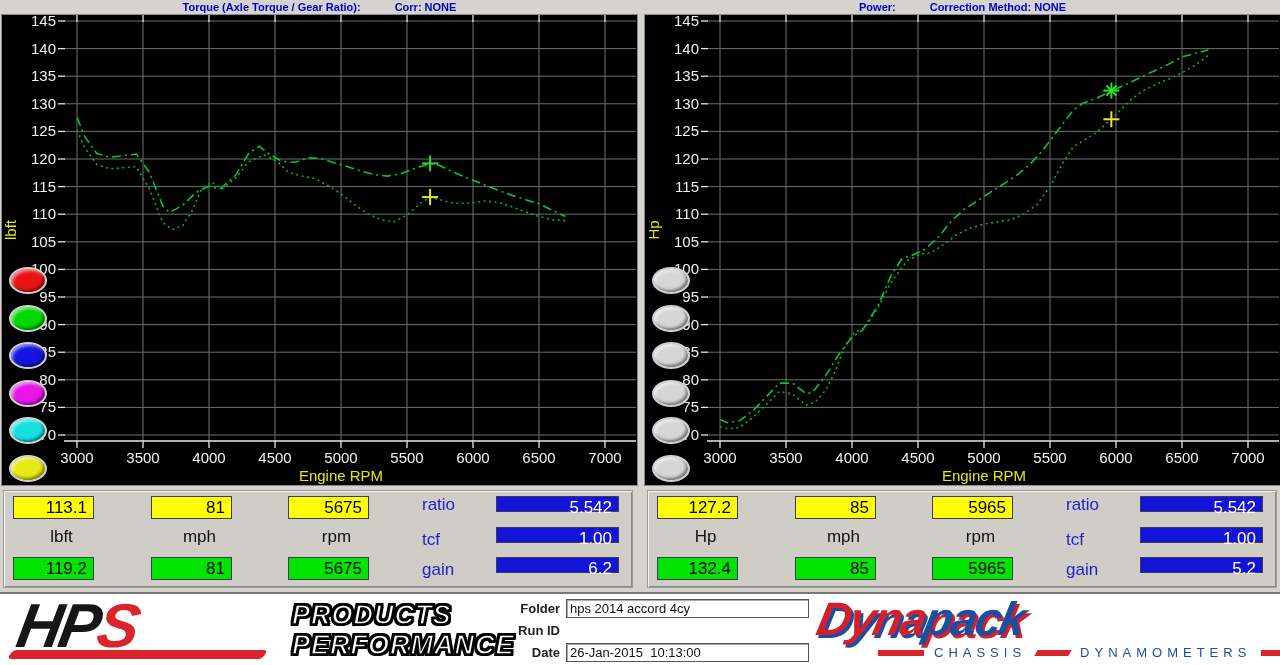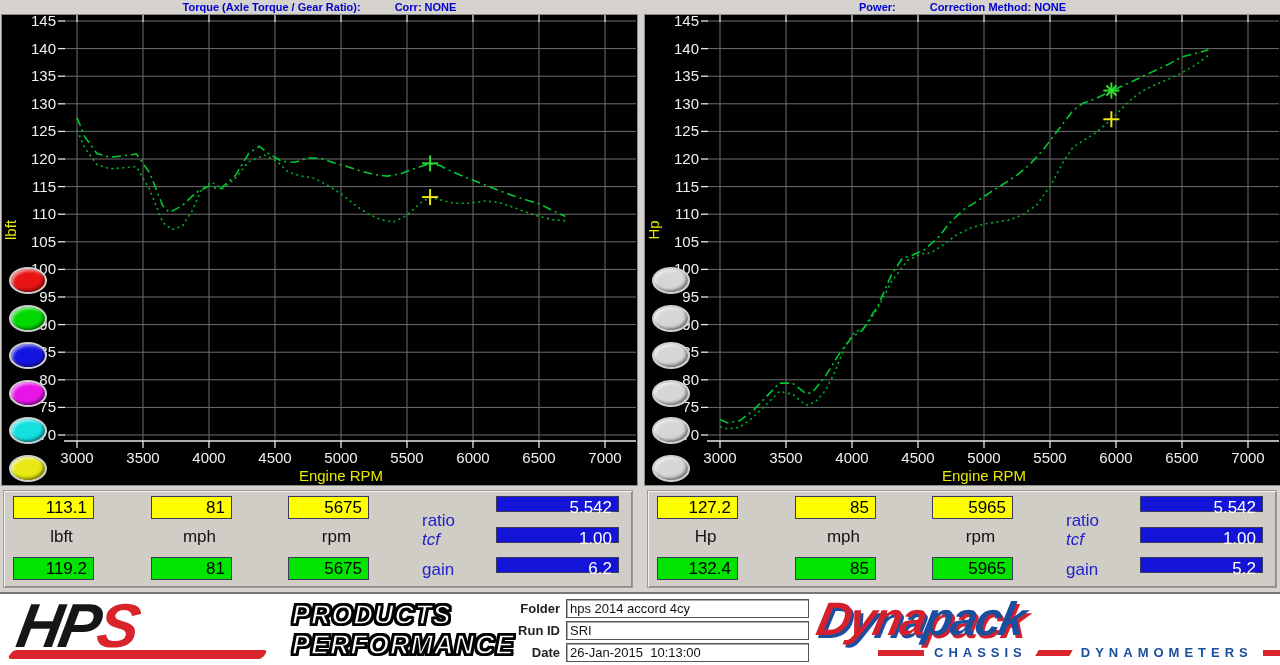--- a/index.html
+++ b/index.html
@@ -20,21 +20,21 @@
            border:1px solid #9a9a9a;box-shadow:inset 1px 1px 0 #f4f2ee, inset -1px -1px 0 #8a8a8a;box-sizing:border-box;}
   .vbox{position:absolute;width:81px;height:23px;border:1px solid #3a3a5a;box-sizing:border-box;
         font-size:17px;color:#000;text-align:right;padding:1px 6px 0 0;overflow:hidden;}
   .vbox.yellow{background:#ffff00;}
   .vbox.green{background:#00e400;}
   .unit-label{position:absolute;width:97px;text-align:center;font-size:17px;color:#111;}
   .stat-label{position:absolute;left:418px;font-size:17px;color:#2222cc;}
   .statbox{position:absolute;left:492px;width:123px;height:16px;background:#1414d8;border:1px solid #3a3a5a;
            box-sizing:border-box;color:#fff;font-size:17px;text-align:right;padding:1px 6px 0 0;}
   .row1{top:5px;} .row2{top:36px;} .row3{top:66px;}
-  .lrow1{top:20px;} .lrow2{top:39px;font-style:italic;} .lrow3{top:69px;}
+  .lrow1{top:4px;} .lrow2{top:39px;} .lrow3{top:69px;}
   .col1{left:9px;} .col2{left:147px;} .col3{left:284px;}
 
   
   .footer{position:absolute;top:592px;left:0;width:1280px;height:73px;background:#ffffff;
           border-top:2px solid #777;box-sizing:border-box;}
   .hps{position:absolute;left:18px;top:2px;font-style:italic;font-weight:bold;
        font-size:62px;letter-spacing:-3px;transform:skewX(-10deg);line-height:60px;}
   .hps .black{color:#161616;} .hps .red{color:#d8242a;}
   .hps-swoosh{position:absolute;left:10px;top:56px;width:255px;height:9px;background:#d8242a;
               transform:skewX(-35deg);border-radius:4px;}
@@ -45,21 +45,21 @@
   .formrow .flabel{width:62px;text-align:right;font-size:13px;font-weight:bold;color:#222;margin-right:6px;}
   .formrow input{width:235px;height:17px;border:1px solid #555;box-shadow:inset 1px 1px 0 #aaa;
                  font-family:"Liberation Sans",sans-serif;font-size:13px;padding:0 3px;background:#fff;color:#111;}
   .dynapack{position:absolute;left:818px;top:0px;width:452px;}
   .dyna-main{font-weight:bold;font-style:italic;font-size:47px;letter-spacing:-2px;transform:skewX(-12deg);line-height:50px;}
   .dyna-main .w1{color:#d41f2c;text-shadow:3px 3px 0 #1a4fa0;}
   .dyna-main .w2{color:#1a4fa0;text-shadow:3px 3px 0 #d41f2c;}
   .dyna-sub{display:flex;align-items:center;gap:10px;margin-top:1px;margin-left:60px;}
   .dyna-sub .bar{height:6px;background:#d8242a;flex:0 0 auto;}
   .dyna-sub .b1{width:46px;} .dyna-sub .b2{width:34px;transform:skewX(-30deg);} .dyna-sub .b3{width:20px;}
-  .dyna-sub .txt{color:#1a4fa0;font-weight:bold;font-size:13px;letter-spacing:5px;white-space:nowrap;}
+  .dyna-sub .txt{color:#1a4fa0;font-weight:normal;font-size:13px;letter-spacing:5px;white-space:nowrap;}
 </style>
 </head>
 <body>
 
 <div id="app">
 
   <div class="panel" style="left:1px;">
     <div class="panel-title">
       <span>Torque (Axle Torque / Gear Ratio):</span>
       <span>Corr: NONE</span>
@@ -350,21 +350,20 @@
       <div>PRODUCTS</div>
       <div>PERFORMANCE</div>
     </div>
 
     <div class="formrow" style="top:5px;">
       <span class="flabel">Folder</span>
       <input type="text" value="hps 2014 accord 4cy" style="">
     </div>
     <div class="formrow" style="top:27px;">
       <span class="flabel">Run ID</span>
-      <input type="text" value="SRI" style="">
     </div>
     <div class="formrow" style="top:49px;">
       <span class="flabel">Date</span>
       <input type="text" value="26-Jan-2015  10:13:00" style="">
     </div>
 
     <div class="dynapack">
       <div class="dyna-main">
         <span class="w1">Dyna</span><span class="w2">pack</span>
       </div>

